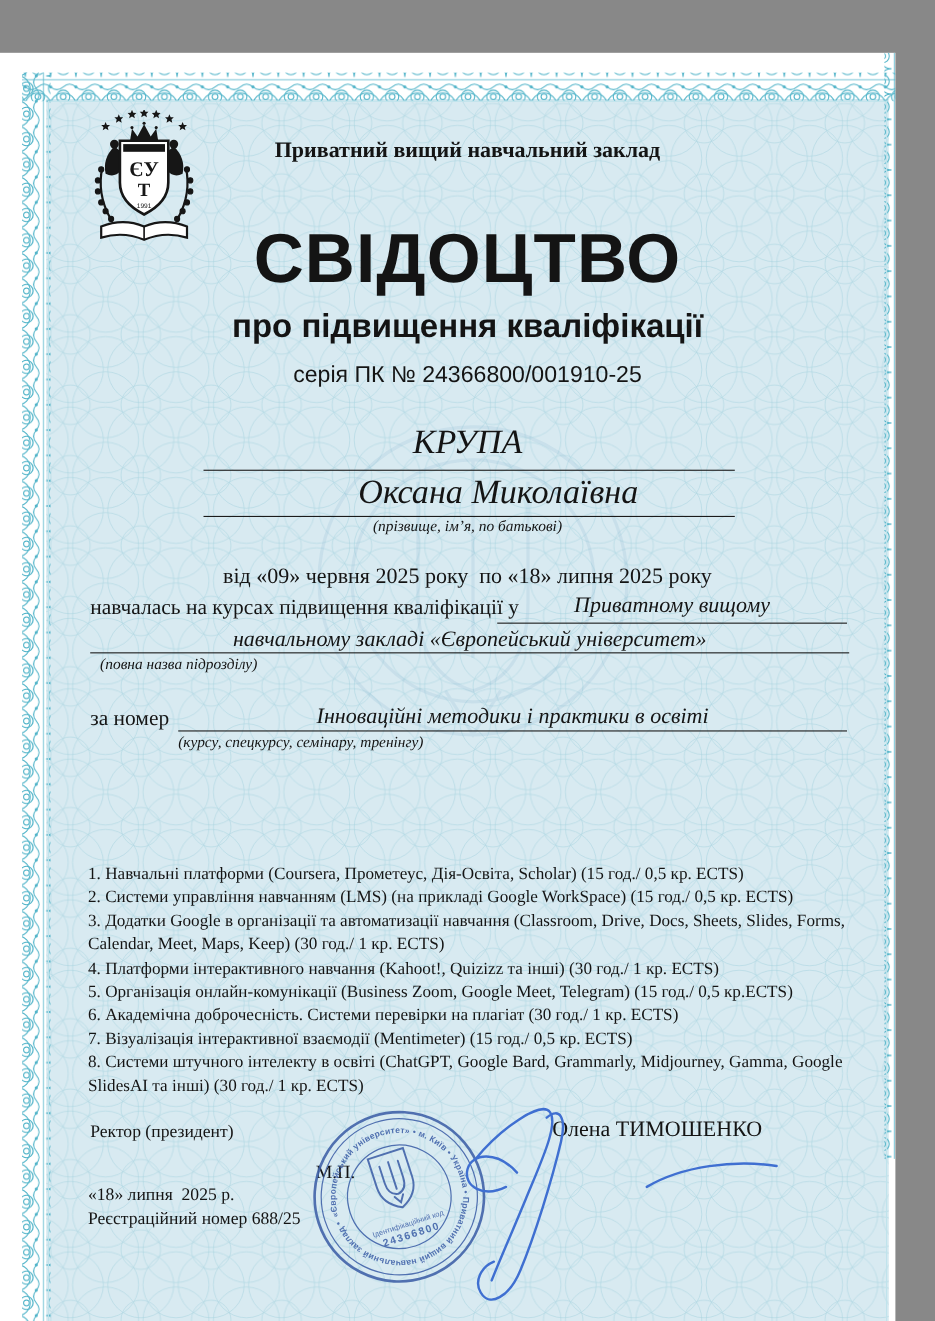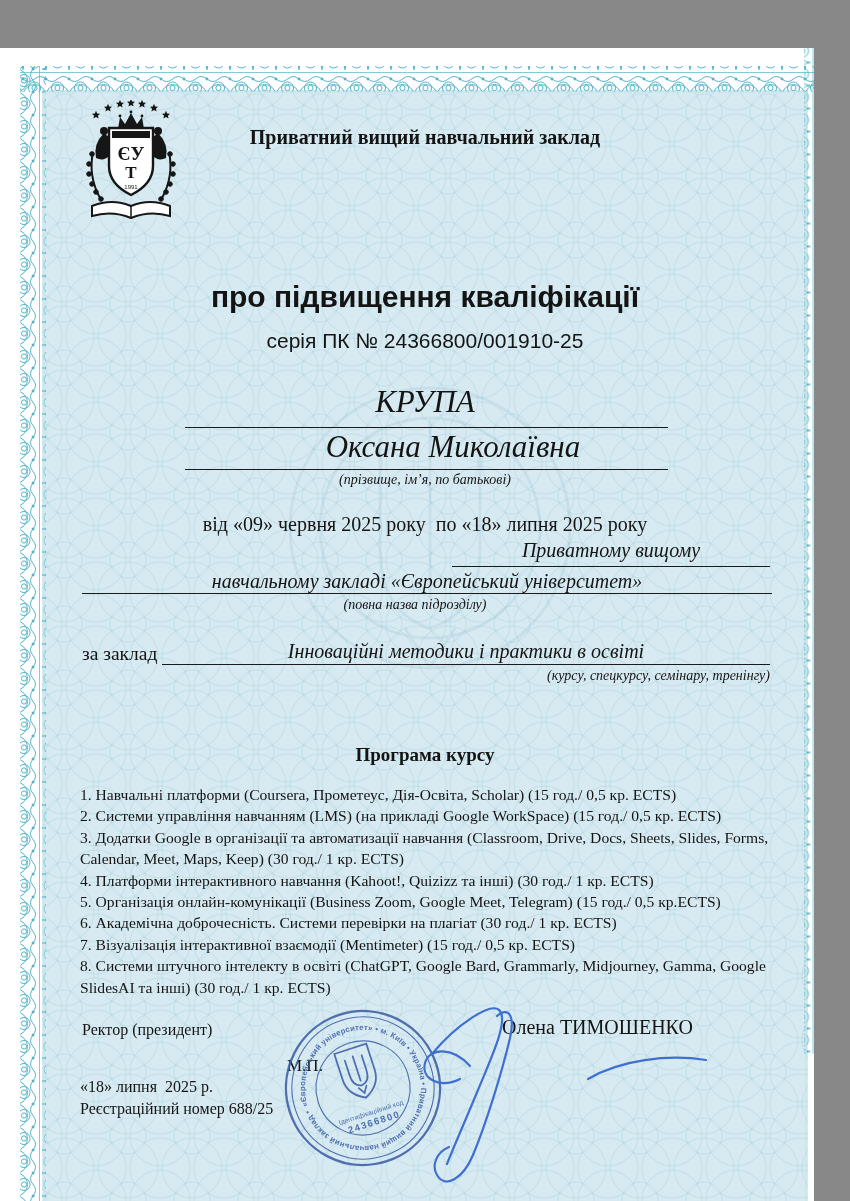--- a/index.html
+++ b/index.html
@@ -135,43 +135,44 @@
     <g>
       <path d="M12 106 Q32 98 51 106 Q70 98 90 106 L90 116 Q70 110 51 118 Q32 110 12 116 Z" fill="#ffffff" stroke="#161616" stroke-width="2"></path>
       <path d="M51 106 V118" stroke="#161616" stroke-width="1.5"></path>
     </g>
   </svg>
 
   <div class="abs ctr header-block serif">
     <div>Приватний вищий навчальний заклад</div>
   </div>
 
+  <div class="abs ctr title-main sans">СВІДОЦТВО</div>
   <div class="abs ctr title-sub sans">про підвищення кваліфікації</div>
   <div class="abs ctr series sans">серія ПК № 24366800/001910-25</div>
 
   <div class="abs ctr surname serif it">КРУПА</div>
   <div class="abs uline" style="left:185px;width:483px;top:379px"></div>
   <div class="abs ctr given serif it">Оксана Миколаївна</div>
   <div class="abs uline" style="left:185px;width:483px;top:421px"></div>
   <div class="abs ctr cap serif" style="top:424px">(прізвище, ім’я, по батькові)</div>
   <div class="abs ctr period serif pre">від «09» червня 2025 року  по «18» липня 2025 року</div>
 
+  <div class="abs body-lab serif" style="left:82px;top:494px">навчалась на курсах підвищення кваліфікації у</div>
   <div class="abs fill-it serif" style="left:452px;width:318px;top:491px">Приватному вищому</div>
   <div class="abs uline" style="left:452px;width:318px;top:518px"></div>
   <div class="abs fill-it serif" style="left:82px;width:690px;top:522px">навчальному закладі «Європейський університет»</div>
   <div class="abs uline" style="left:82px;width:690px;top:545px"></div>
-  <div class="abs cap serif" style="left:70px;width:690px;top:549px;text-align:center">(повна назва підрозділу)</div>
-
-  <div class="abs body-lab serif" style="left:82px;top:595px">за заклад</div>
+  <div class="abs cap serif" style="left:91px;width:690px;top:549px;text-align:left">(повна назва підрозділу)</div>
+
+  <div class="abs body-lab serif" style="left:82px;top:595px">за номер</div>
   <div class="abs fill-it serif" style="left:162px;width:608px;top:592px">Інноваційні методики і практики в освіті</div>
   <div class="abs uline" style="left:162px;width:608px;top:616px"></div>
-  <div class="abs cap serif" style="left:162px;width:608px;top:620px;text-align:right">(курсу, спецкурсу, семінару, тренінгу)</div>
-
-
-  <div class="abs ctr serif b" style="top:696px;font-size:19px">Програма курсу</div>
+  <div class="abs cap serif" style="left:162px;width:608px;top:620px;text-align:left">(курсу, спецкурсу, семінару, тренінгу)</div>
+
+
   <div class="abs prog-list serif">
     <div>1. Навчальні платформи (Coursera, Прометеус, Дія-Освіта, Scholar) (15 год./ 0,5 кр. ECTS)</div>
     <div>2. Системи управління навчанням (LMS) (на прикладі Google WorkSpace) (15 год./ 0,5 кр. ECTS)</div>
     <div>3. Додатки Google в організації та автоматизації навчання (Classroom, Drive, Docs, Sheets, Slides, Forms, Calendar, Meet, Maps, Keep) (30 год./ 1 кр. ECTS)</div>
     <div>4. Платформи інтерактивного навчання (Kahoot!, Quizizz та інші) (30 год./ 1 кр. ECTS)</div>
     <div>5. Організація онлайн-комунікації (Business Zoom, Google Meet, Telegram) (15 год./ 0,5 кр.ECTS)</div>
     <div>6. Академічна доброчесність. Системи перевірки на плагіат (30 год./ 1 кр. ECTS)</div>
     <div>7. Візуалізація інтерактивної взаємодії (Mentimeter) (15 год./ 0,5 кр. ECTS)</div>
     <div>8. Системи штучного інтелекту в освіті (ChatGPT, Google Bard, Grammarly, Midjourney, Gamma, Google SlidesAI та інші) (30 год./ 1 кр. ECTS)</div>
   </div>

